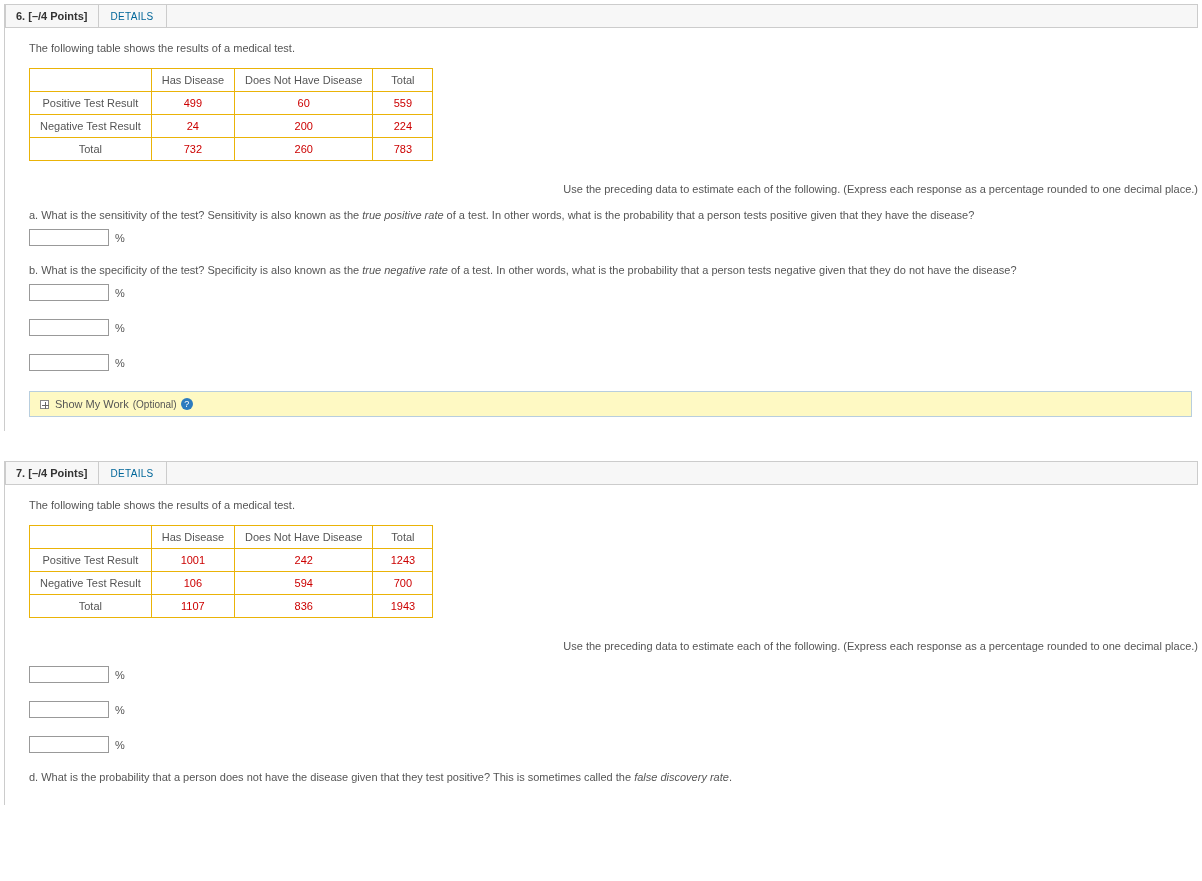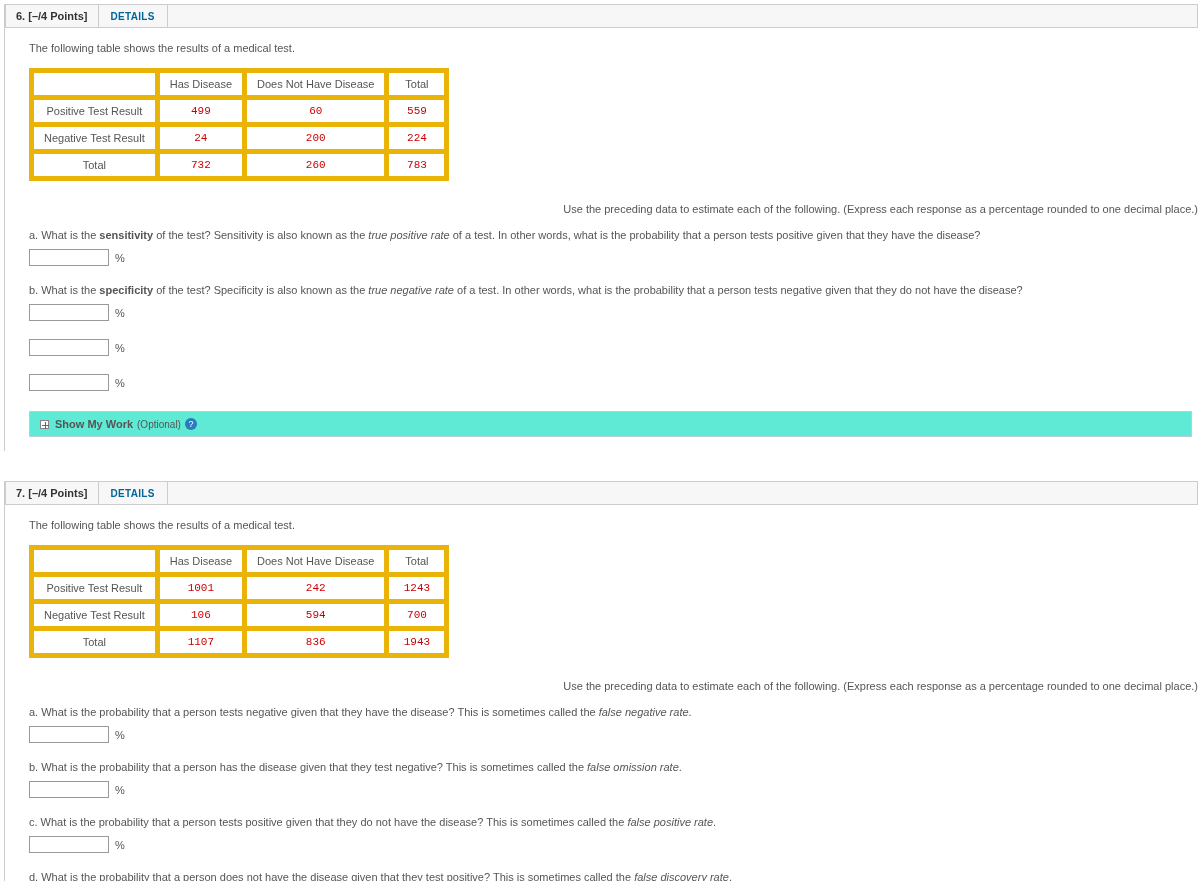--- a/index.html
+++ b/index.html
@@ -27,66 +27,66 @@
     padding: 4px 10px;
     font-weight: bold;
     color: #333;
     border-right: 1px solid #ccc;
     display: flex;
     align-items: center;
   }
   .q-details {
     padding: 4px 12px;
     color: #006699;
-    font-weight: bold;
+    font-weight: normal;
     font-size: 10px;
     letter-spacing: 0.3px;
     border-right: 1px solid #ccc;
     display: flex;
     align-items: center;
     cursor: pointer;
   }
   .q-content {
     padding: 14px 0 14px 24px;
     color: #555;
   }
   .intro { margin: 0 0 14px 0; }
   table.data-table {
     border-collapse: collapse;
     margin: 0 0 22px 0;
   }
   table.data-table td, table.data-table th {
-    border: 5px solid #eab308;
+    border: 1px solid #eab308;
     padding: 5px 10px;
     text-align: center;
     font-size: 11px;
     font-weight: normal;
     min-width: 60px;
   }
   table.data-table th { font-weight: normal; }
-  .cell-red { color: #cc0000; font-family: Liberation Mono, monospace; }
+  .cell-red { color: #cc0000; }
   .instruction { margin: 16px 0 14px 0; text-align: right; }
   .part { margin: 0 0 8px 0; }
   .answer-row {
     display: flex;
     align-items: center;
     margin: 0 0 18px 0;
   }
   .answer-input {
     width: 80px;
     height: 17px;
     border: 1px solid #999;
     padding: 0 3px;
     font-size: 11px;
   }
   .unit { margin-left: 6px; color: #555; }
-  b { font-weight: bold; }
+  b { font-weight: normal; }
   i.term { font-style: italic; }
   .show-work {
-    background: #5eead4;
+    background: #fef9c3;
     border: 1px solid #b8cede;
     padding: 6px 10px;
     margin: 20px 6px 0 0;
     font-size: 11px;
     display: flex;
     align-items: center;
     cursor: pointer;
   }
   .show-work .plus {
     display: inline-block;
@@ -229,39 +229,30 @@
         <td>Total</td>
         <td class="cell-red">1107</td>
         <td class="cell-red">836</td>
         <td class="cell-red">1943</td>
       </tr>
     </tbody>
       </table>
 
     <p class="instruction">Use the preceding data to estimate each of the following. (Express each response as a percentage rounded to one decimal place.)</p>
 
-    <p class="part">
-      <span>a. What is the probability that a person tests negative given that they have the disease? This is sometimes called the </span><i class="term">false negative rate</i><span>.</span>
-    </p>
-    <div class="answer-row">
-      <input class="answer-input" style="">
-      <span class="unit">%</span>
-    </div>
-
-    <p class="part">
-      <span>b. What is the probability that a person has the disease given that they test negative? This is sometimes called the </span><i class="term">false omission rate</i><span>.</span>
-    </p>
-    <div class="answer-row">
-      <input class="answer-input" style="">
-      <span class="unit">%</span>
-    </div>
-
-    <p class="part">
-      <span>c. What is the probability that a person tests positive given that they do not have the disease? This is sometimes called the </span><i class="term">false positive rate</i><span>.</span>
-    </p>
+    <div class="answer-row">
+      <input class="answer-input" style="">
+      <span class="unit">%</span>
+    </div>
+
+    <div class="answer-row">
+      <input class="answer-input" style="">
+      <span class="unit">%</span>
+    </div>
+
     <div class="answer-row">
       <input class="answer-input" style="">
       <span class="unit">%</span>
     </div>
 
     <p class="part">
       <span>d. What is the probability that a person does not have the disease given that they test positive? This is sometimes called the </span><i class="term">false discovery rate</i><span>.</span>
     </p>
 
   </div>

